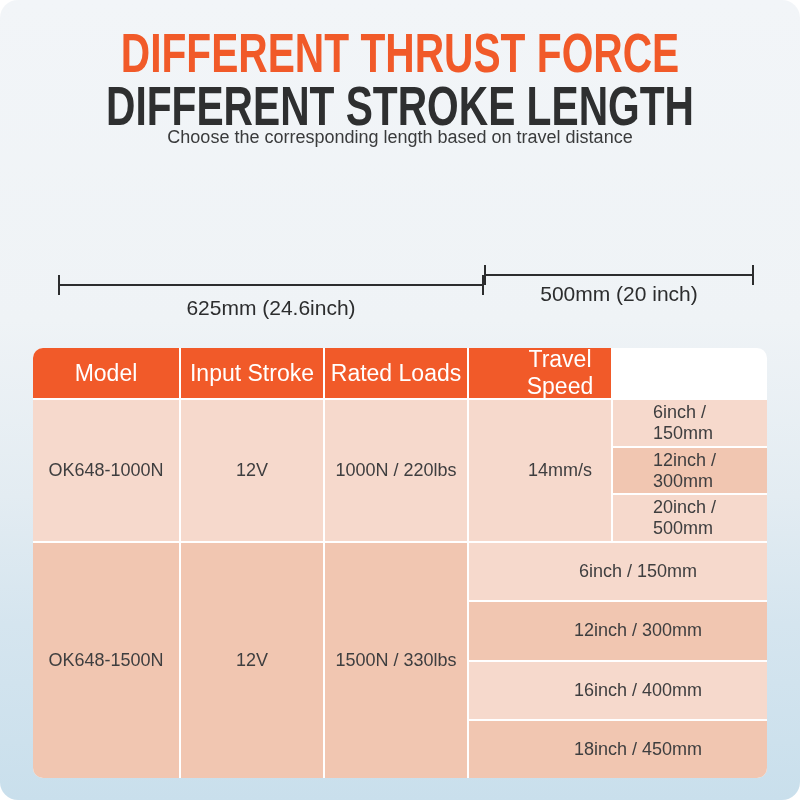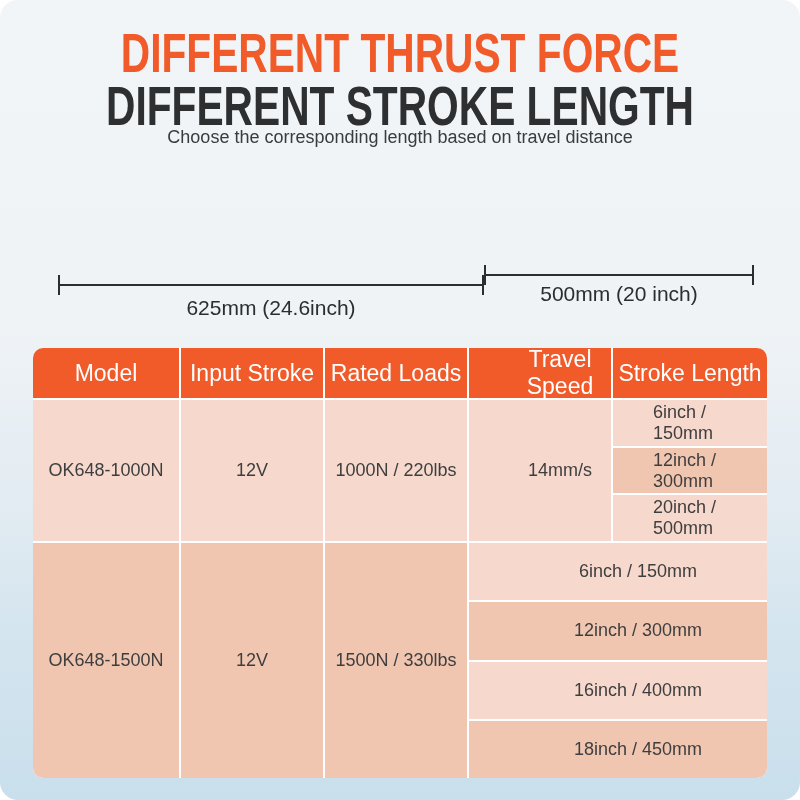--- a/index.html
+++ b/index.html
@@ -167,21 +167,20 @@
     <div class="lbl">500mm (20 inch)</div>
   </div>
 
   <div class="spec-table">
 
     <div class="t-row t-head">
       <div class="cell c0">Model</div>
       <div class="cell c1">Input Stroke</div>
       <div class="cell c2">Rated Loads</div>
       <div class="cell c3">Travel Speed</div>
-      <div class="cell c4">Stroke Length</div>
     </div>
 
     <div class="t-row r1">
       <div class="cell c0 bg-light">OK648-1000N</div>
       <div class="cell c1 bg-light">12V</div>
       <div class="cell c2 bg-light">1000N / 220lbs</div>
       <div class="cell c3 bg-light">14mm/s</div>
       <div class="c4 stroke-col">
         <div class="sub bg-light">6inch / 150mm</div>
         <div class="sub bg-dark">12inch / 300mm</div>

